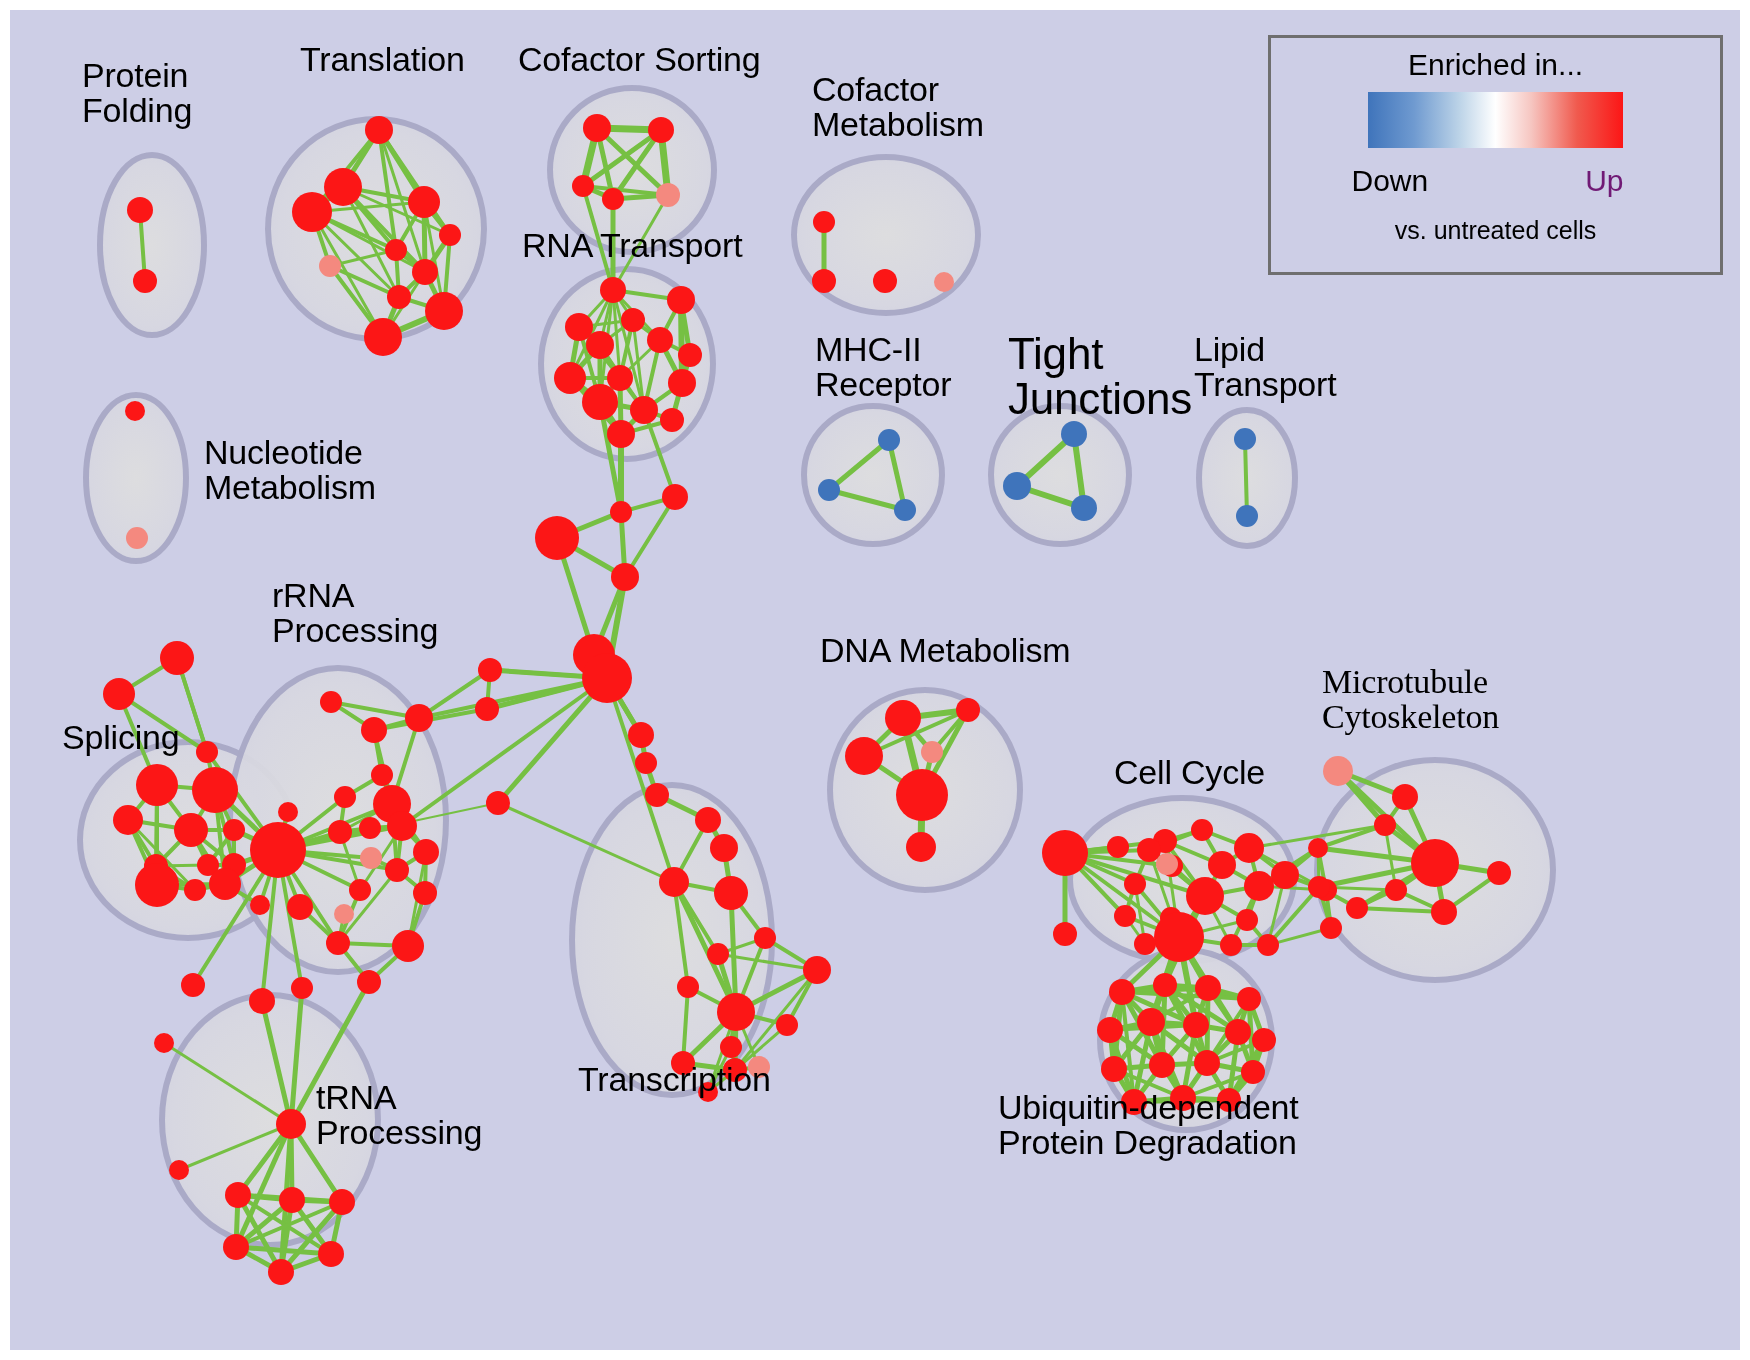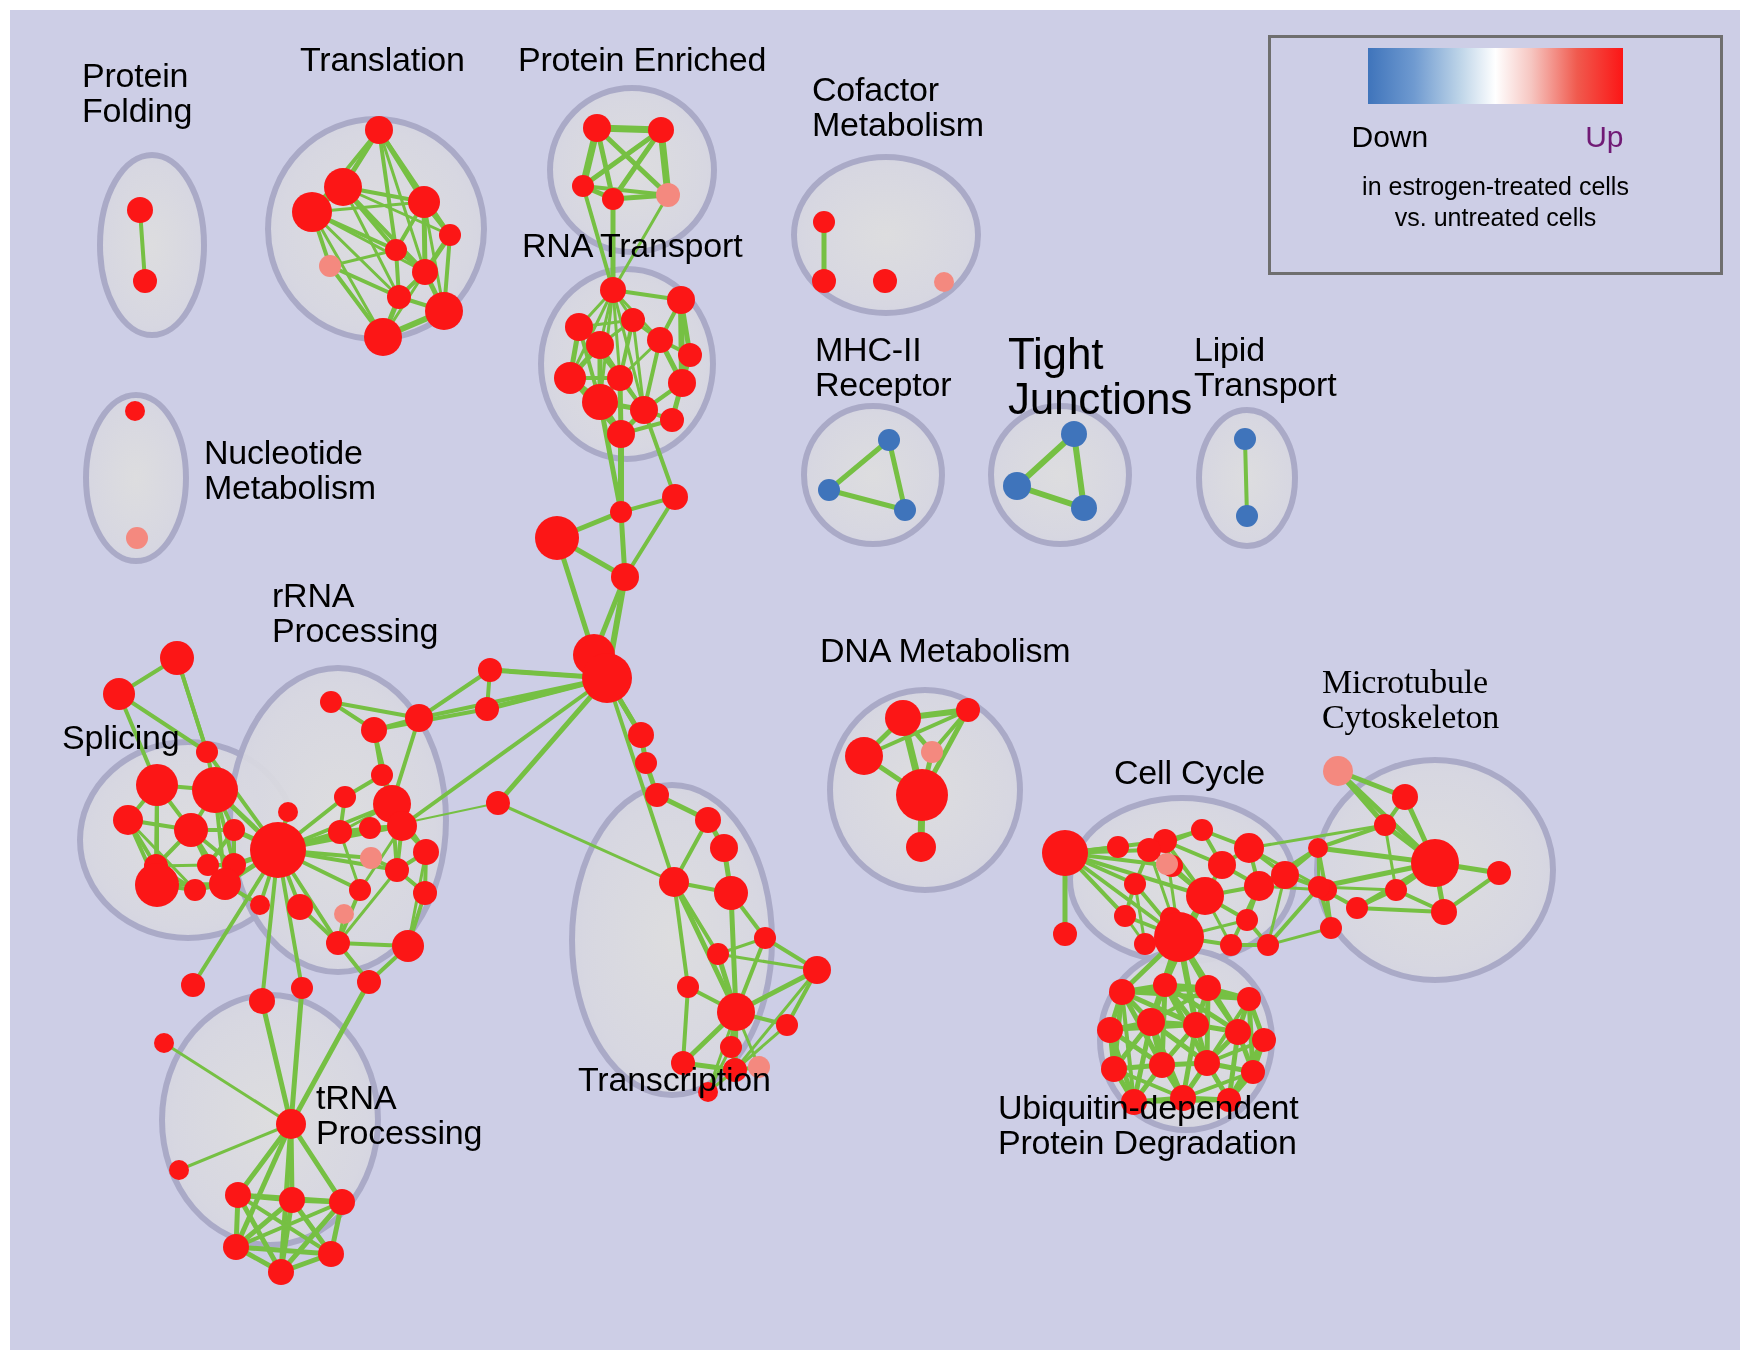--- a/index.html
+++ b/index.html
@@ -691,21 +691,21 @@
         <circle cx="641" cy="735" r="13" fill="#fc1616"></circle>
         <circle cx="646" cy="763" r="11" fill="#fc1616"></circle>
         <circle cx="657" cy="795" r="12" fill="#fc1616"></circle>
       </g>
   </svg>
 
   <div id="labels">
       <div class="clabel" style="left: 82px; top: 58px; font-size: 34px;">Protein
 Folding</div>
       <div class="clabel" style="left: 300px; top: 42px; font-size: 34px;">Translation</div>
-      <div class="clabel" style="left: 518px; top: 42px; font-size: 34px;">Protein Enriched</div>
+      <div class="clabel" style="left: 518px; top: 42px; font-size: 34px;">Cofactor Sorting</div>
       <div class="clabel" style="left: 522px; top: 228px; font-size: 34px;">RNA Transport</div>
       <div class="clabel" style="left: 812px; top: 72px; font-size: 34px;">Cofactor
 Metabolism</div>
       <div class="clabel" style="left: 815px; top: 332px; font-size: 34px;">MHC-II
 Receptor</div>
       <div class="clabel" style="left: 1008px; top: 332px; font-size: 44px;">Tight
 Junctions</div>
       <div class="clabel" style="left: 1194px; top: 332px; font-size: 34px;">Lipid
 Transport</div>
       <div class="clabel" style="left: 204px; top: 435px; font-size: 34px;">Nucleotide
@@ -718,21 +718,21 @@
       <div class="clabel" style="left: 578px; top: 1062px; font-size: 34px;">Transcription</div>
       <div class="clabel" style="left: 820px; top: 633px; font-size: 34px;">DNA Metabolism</div>
       <div class="clabel" style="left: 1114px; top: 755px; font-size: 34px;">Cell Cycle</div>
       <div class="clabel" style="left: 1322px; top: 665px; font-size: 34px; font-family: Liberation Serif, serif;">Microtubule
 Cytoskeleton</div>
       <div class="clabel" style="left: 998px; top: 1090px; font-size: 34px;">Ubiquitin-dependent
 Protein Degradation</div>
     </div>
 
   <div class="legend-box" style="left: 1268px; top: 35px; width: 455px; height: 240px;">
+    <div class="legend-title">Enriched in...</div>
     <div class="legend-bar"></div>
     <div class="legend-ends">
       <span class="legend-down">Down</span>
       <span class="legend-up">Up</span>
     </div>
-    <div class="legend-sub">in estrogen-treated cells</div>
     <div class="legend-sub">vs. untreated cells</div>
   </div>
 </div>
 
 </body></html>

